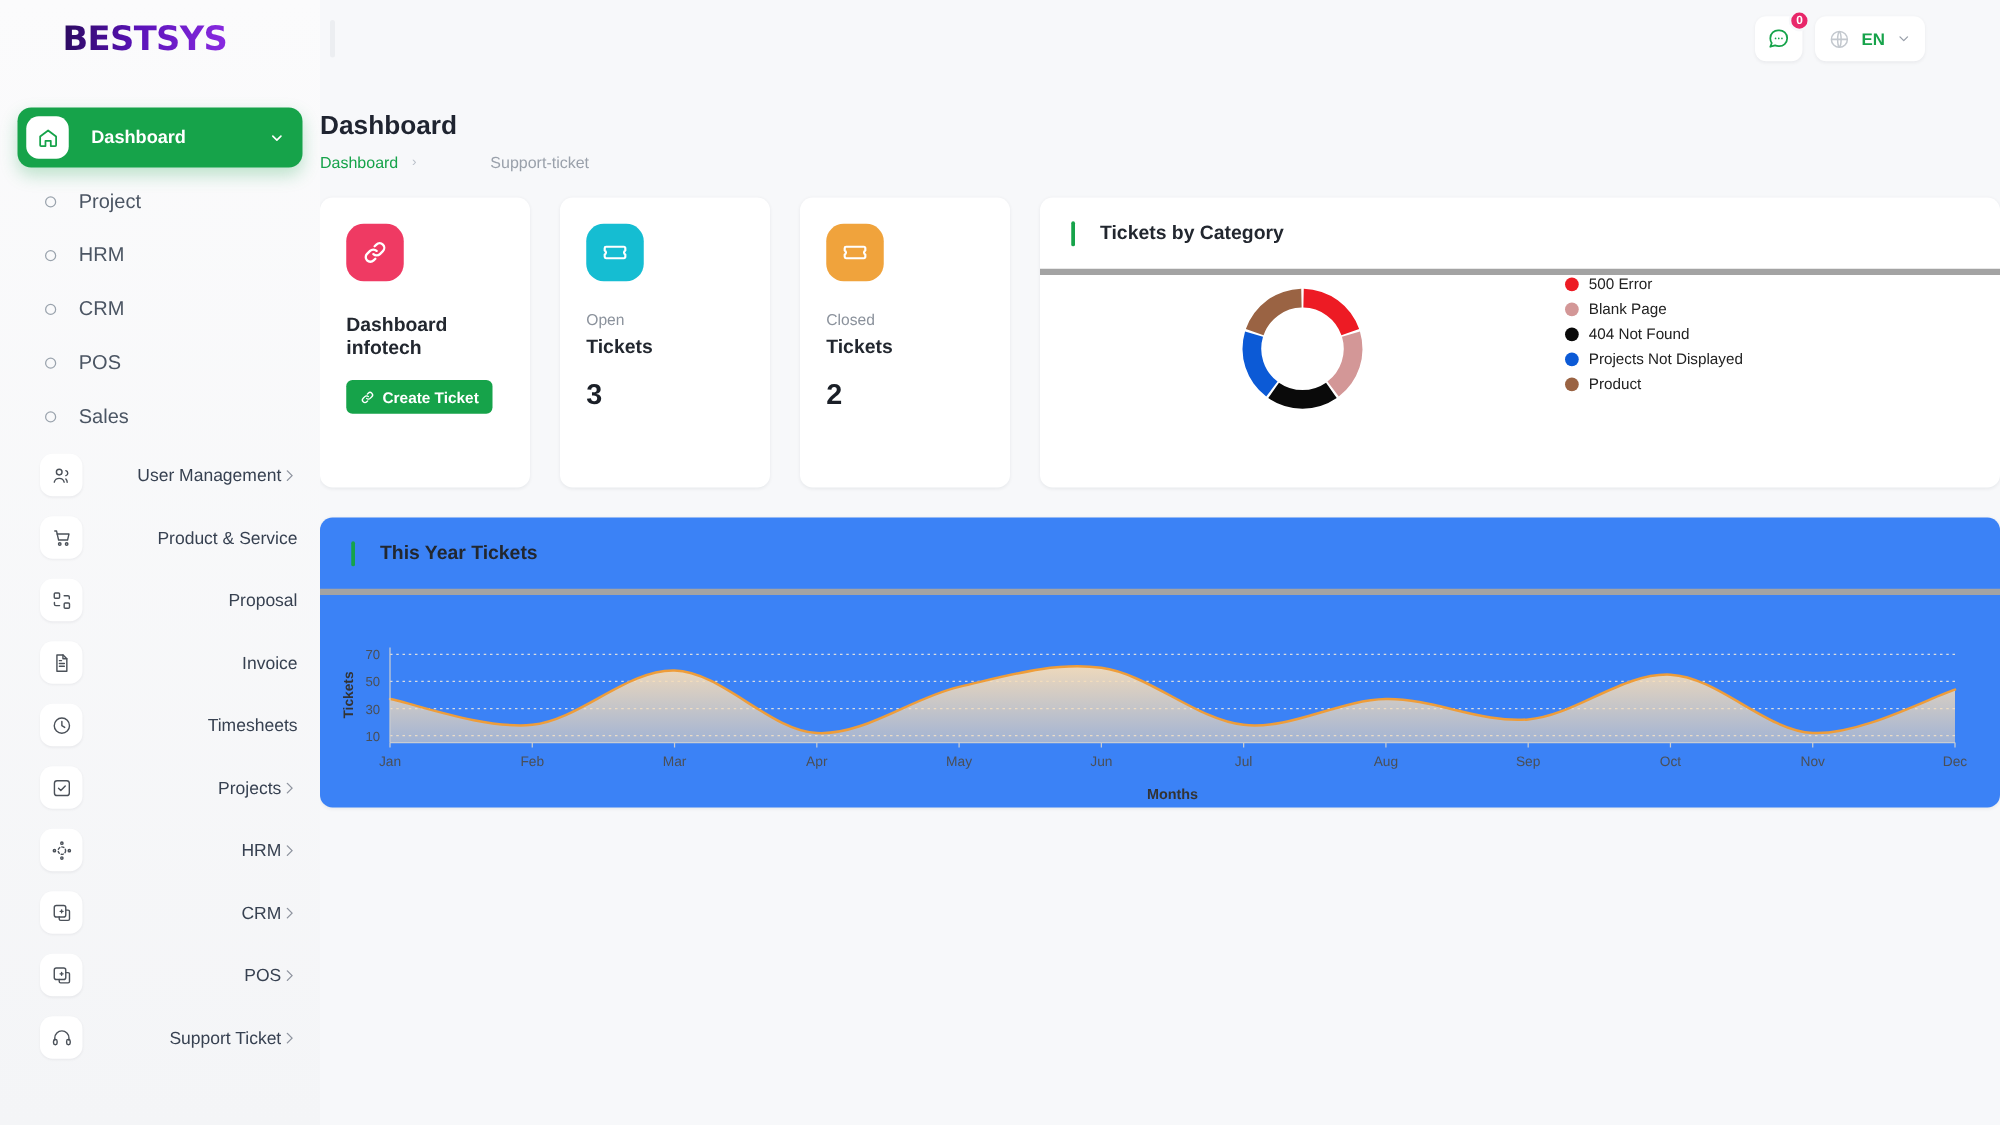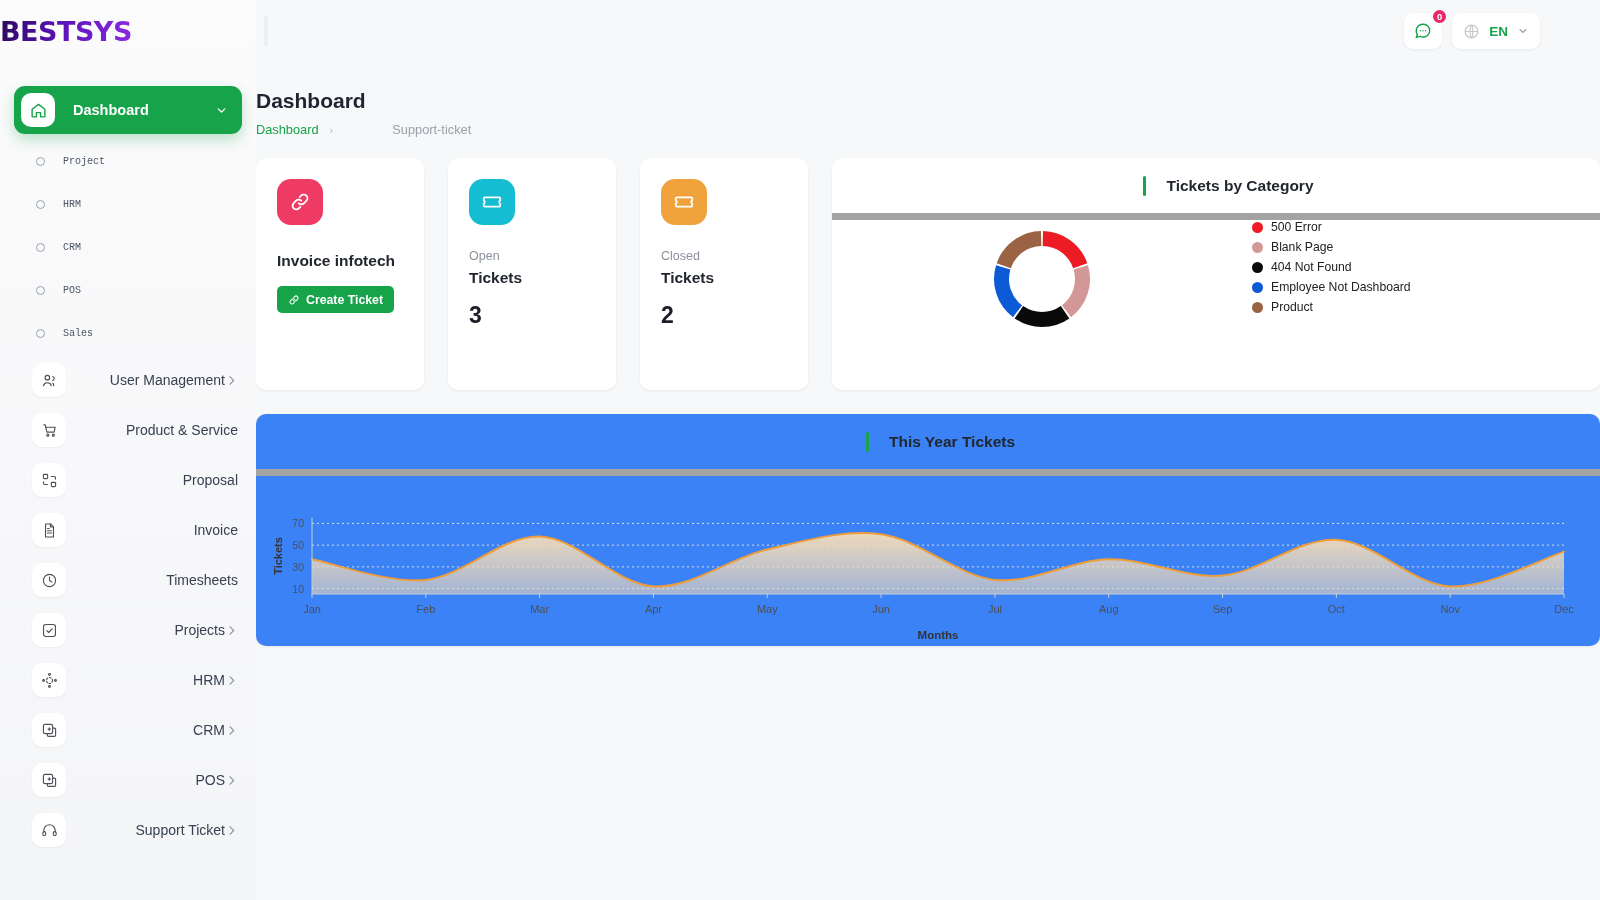--- a/index.html
+++ b/index.html
@@ -12,21 +12,21 @@
 
   
   #sidebar {
     position: absolute; left: 0; top: 0;
     width: 256px; height: 900px;
     background: linear-gradient(180deg,#fbfbfc 0%, #f4f5f7 100%);
     overflow: hidden;
     z-index: 5;
   }
   #logo-wrap {
-    height: 62px; display: flex; align-items: center; 
+    height: 62px; display: flex; align-items: center; padding-left: 50px;
   }
   #logo-text {
     font-size: 27px; font-weight: 700; letter-spacing: -0.5px;
     background: linear-gradient(95deg,#2b0a5e 0%, #5a12b8 45%, #8a2be2 100%);
     -webkit-background-clip: text; background-clip: text; color: transparent;
     font-family: "DejaVu Sans", sans-serif;
   }
 
   #nav-scroll { height: 838px; overflow: hidden; padding-bottom: 10px; }
 
@@ -50,21 +50,21 @@
   .sub-item {
     height: 43px; display: flex; align-items: center; padding-left: 36px;
     cursor: pointer;
   }
   .sub-item .dot {
     width: 9px; height: 9px; border-radius: 50%;
     border: 1.6px solid #9aa3ad; flex: 0 0 auto;
   }
   .sub-item.active .dot { border-color: #16a34a; }
   .sub-item .lbl {
-    margin-left: 18px; font-size: 10px; color: #4b5563; font-weight: 400; font-family: Liberation Mono, monospace;
+    margin-left: 18px; font-size: 16px; color: #4b5563; font-weight: 400;
   }
   .sub-item.active .lbl { color: #16a34a; font-weight: 700; }
 
   .main-item {
     height: 50px; display: flex; align-items: center; padding: 0 18px 0 32px;
     cursor: pointer;
     text-align: right;
   }
   .main-item .ic {
     width: 34px; height: 34px; border-radius: 10px; background: #ffffff;
@@ -134,22 +134,21 @@
     cursor: pointer; font-family: "Liberation Sans", sans-serif;
   }
 
   
   #donut-card {
     flex: 1 1 auto; height: 232px; background: #fff; border-radius: 10px;
     box-shadow: 0 1px 3px rgba(16,24,40,.07); overflow: hidden;
   }
   .card-head {
     height: 62px; display: flex; align-items: center; padding-left: 25px;
-    border-bottom: 7px solid #a3a3a3;
-    justify-content: center;
+    border-bottom: 5px solid #a3a3a3;
   }
   .card-head .bar { width: 3px; height: 20px; background: #16a34a; border-radius: 2px; }
   .card-head .ttl { margin-left: 20px; font-size: 15.5px; font-weight: 700; color: #22272f; }
   #donut-body { display: flex; align-items: flex-start; height: 170px; }
   #donut-holder { width: 420px; display: flex; justify-content: center; }
   #legend { display: flex; flex-direction: column; gap: 6px; }
   .legend-row { display: flex; align-items: center; gap: 8px; }
   .legend-dot { width: 11px; height: 11px; border-radius: 50%; flex: 0 0 auto; }
   .legend-lbl { font-size: 12.2px; color: #222; font-family: "Liberation Sans", sans-serif; }
 
@@ -384,21 +383,21 @@
 
   <div id="card-row">
 
     <div class="stat-card">
       <div class="stat-icon" id="company-icon" style="background: rgb(239, 58, 99);">
         <svg width="22" height="22" viewBox="0 0 24 24" fill="none" stroke="#fff" stroke-width="2" stroke-linecap="round" stroke-linejoin="round">
           <path d="M10.6 13.4a4 4 0 0 0 5.7 0l2.6-2.6a4 4 0 1 0-5.7-5.7l-1.5 1.5"></path>
           <path d="M13.4 10.6a4 4 0 0 0-5.7 0l-2.6 2.6a4 4 0 1 0 5.7 5.7l1.5-1.5"></path>
         </svg>
       </div>
-      <div class="biz-name">Invoice infotech</div>
+      <div class="biz-name">Dashboard infotech</div>
       <button id="create-ticket-btn">
         <svg width="12" height="12" viewBox="0 0 24 24" fill="none" stroke="#fff" stroke-width="2.2" stroke-linecap="round" stroke-linejoin="round">
           <path d="M10.6 13.4a4 4 0 0 0 5.7 0l2.6-2.6a4 4 0 1 0-5.7-5.7l-1.5 1.5"></path>
           <path d="M13.4 10.6a4 4 0 0 0-5.7 0l-2.6 2.6a4 4 0 1 0 5.7 5.7l1.5-1.5"></path>
         </svg>
         <span>Create Ticket</span>
       </button>
     </div>
 
 
@@ -447,21 +446,21 @@
             <div class="legend-row">
               <span class="legend-dot" style="background:#d39797"></span>
               <span class="legend-lbl">Blank Page</span>
             </div>
             <div class="legend-row">
               <span class="legend-dot" style="background:#0a0a0a"></span>
               <span class="legend-lbl">404 Not Found</span>
             </div>
             <div class="legend-row">
               <span class="legend-dot" style="background:#0c5ad6"></span>
-              <span class="legend-lbl">Employee Not Dashboard</span>
+              <span class="legend-lbl">Projects Not Displayed</span>
             </div>
             <div class="legend-row">
               <span class="legend-dot" style="background:#9a6343"></span>
               <span class="legend-lbl">Product</span>
             </div>
           </div>
       </div>
     </div>
 
   </div>

